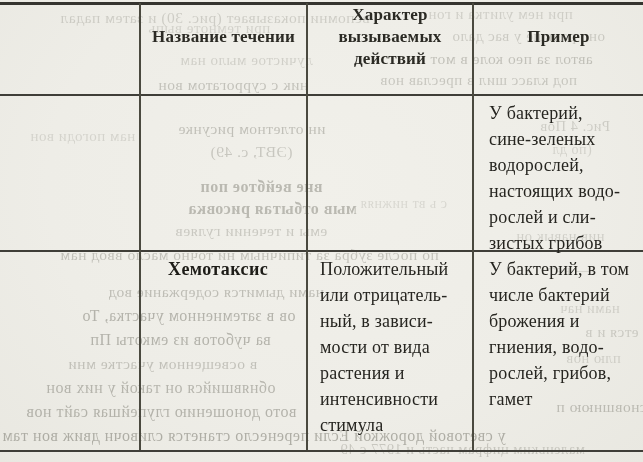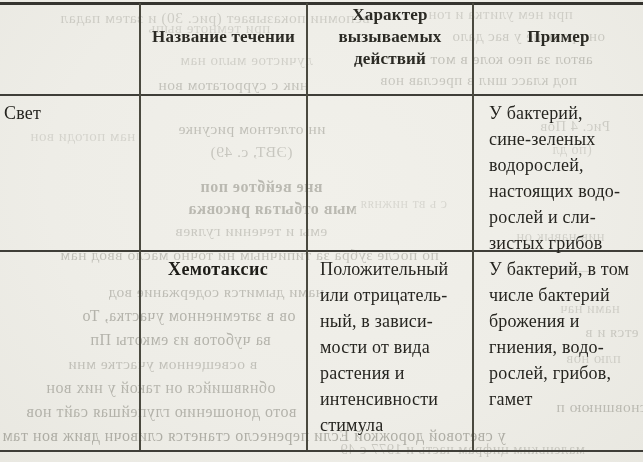--- a/index.html
+++ b/index.html
@@ -94,21 +94,20 @@
   <div class="vline" style="left:139px; top:3px; height:447px"></div>
   <div class="vline" style="left:306px; top:3px; height:447px"></div>
   <div class="vline" style="left:472px; top:3px; height:447px"></div>
 
   <div class="hcell" style="left:141px; width:165px">Название течении</div>
   <div class="hcell" style="left:308px; width:164px">Характер
 вызываемых
 действий</div>
   <div class="hcell" style="left:474px; width:169px">Пример</div>
 
-  <div class="bcell" style="left:4px;   top:100px; width:130px">Свет</div>
   <div class="bcell" style="left:489px; top:100px; width:152px">У бактерий,
 сине-зеленых
 водорослей,
 настоящих водо-
 рослей и сли-
 зистых грибов</div>
 
   <div class="bcell bold" style="left:168px; top:256px; width:135px">Хемотаксис</div>
   <div class="bcell" style="left:489px; top:256px; width:152px">У бактерий, в том
 числе бактерий

